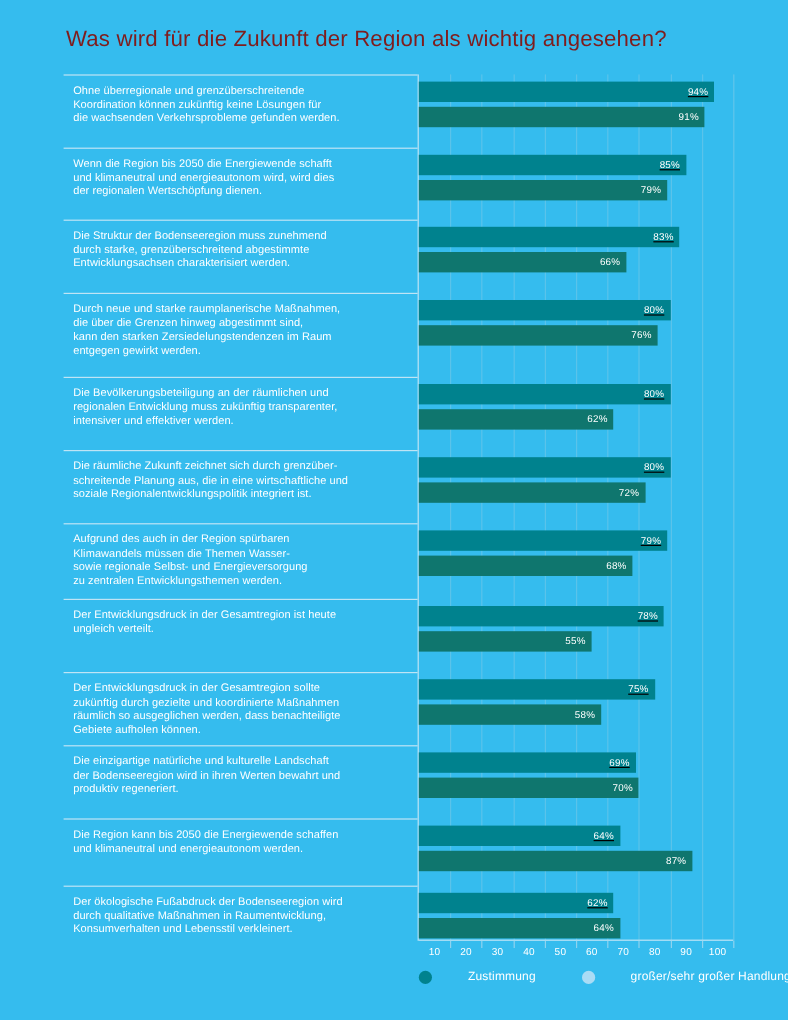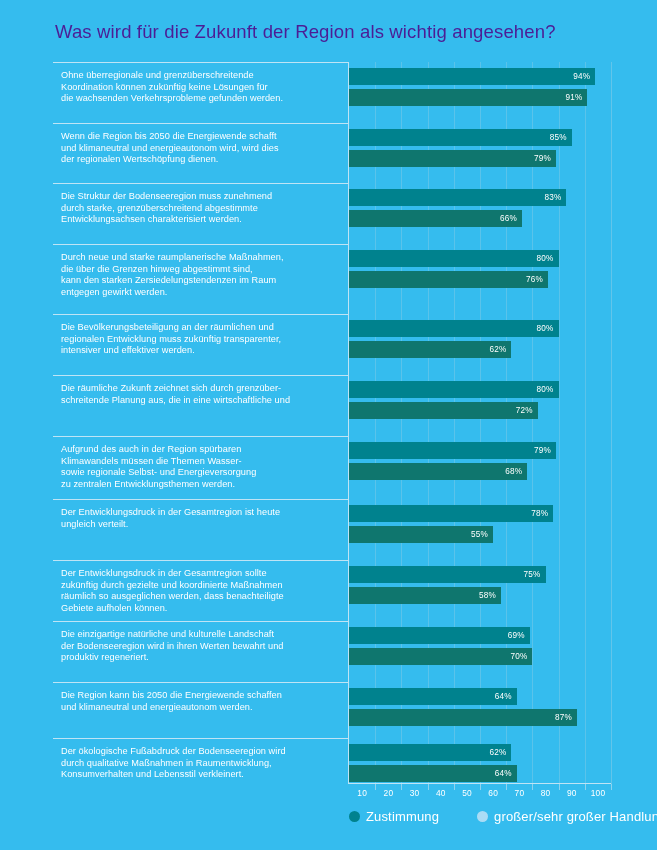--- a/index.html
+++ b/index.html
@@ -12,21 +12,21 @@
     -webkit-font-smoothing:antialiased;
   }
   .page{position:relative;width:657px;height:850px;}
 
   
   .title{
     position:absolute;
     left:55px; top:21px;
     font-size:18.5px;
     font-weight:400;
-    color:#4c1d95;
+    color:#7f1d1d;
     letter-spacing:0.15px;
     white-space:nowrap;
   }
 
   
   .chart{
     position:absolute;
     left:53px; top:62px;
     width:558px;
     height:722px;
@@ -84,21 +84,21 @@
   
   .bar{
     position:absolute;
     height:17px;
     left:296px;
     display:flex;
     align-items:center;
     justify-content:flex-end;
     box-sizing:border-box;
   }
-  .bar.dark{background:#00828e;}
+  .bar.dark{background:#00828e;text-decoration:underline;}
   .bar.light{background:#0f766e;}
   .bar .val{
     font-size:8.2px;
     color:#ffffff;
     padding-right:5px;
     letter-spacing:0.2px;
     font-weight:400;
   }
   .bar.light .val{color:#ffffff;}
 
@@ -135,21 +135,21 @@
     position:absolute;
     left:349px; top:809px;
     display:flex;
     align-items:center;
     gap:38px;
   }
   .legend-item{display:flex;align-items:center;gap:6px;}
   .swatch{width:11px;height:11px;border-radius:50%;display:inline-block;}
   .swatch.dark{background:#00828e;}
   .swatch.light{background:#aadcf5;}
-  .legend-label{font-size:13px;color:#ffffff;letter-spacing:0.15px;white-space:nowrap;}
+  .legend-label{font-size:10px;color:#ffffff;letter-spacing:0.15px;white-space:nowrap;margin-left:24px;}
 </style>
 </head>
 <body>
 
 <div class="page">
 
   <div class="title">Was wird für die Zukunft der Region als wichtig angesehen?</div>
 
   <div class="chart">
 
@@ -208,20 +208,21 @@
             <div>Die Bevölkerungsbeteiligung an der räumlichen und</div>
             <div>regionalen Entwicklung muss zukünftig transparenter,</div>
             <div>intensiver und effektiver werden.</div>
           </div>
         </div>
         <div class="row" style="top: 313px; height: 61px;">
           <div class="sep"></div>
           <div class="statement">
             <div>Die räumliche Zukunft zeichnet sich durch grenzüber-</div>
             <div>schreitende Planung aus, die in eine wirtschaftliche und</div>
+            <div>soziale Regionalentwicklungspolitik integriert ist.</div>
           </div>
         </div>
         <div class="row" style="top: 374px; height: 63px;">
           <div class="sep"></div>
           <div class="statement">
             <div>Aufgrund des auch in der Region spürbaren</div>
             <div>Klimawandels müssen die Themen Wasser-</div>
             <div>sowie regionale Selbst- und Energieversorgung</div>
             <div>zu zentralen Entwicklungsthemen werden.</div>
           </div>

